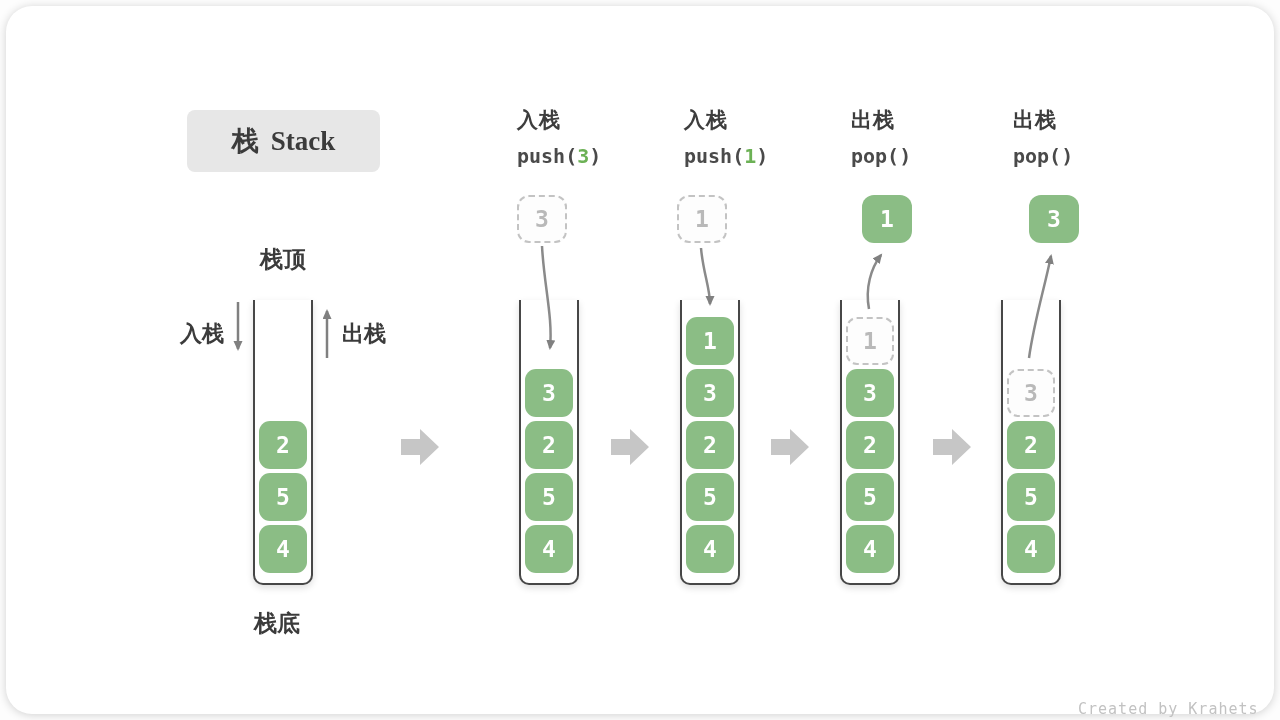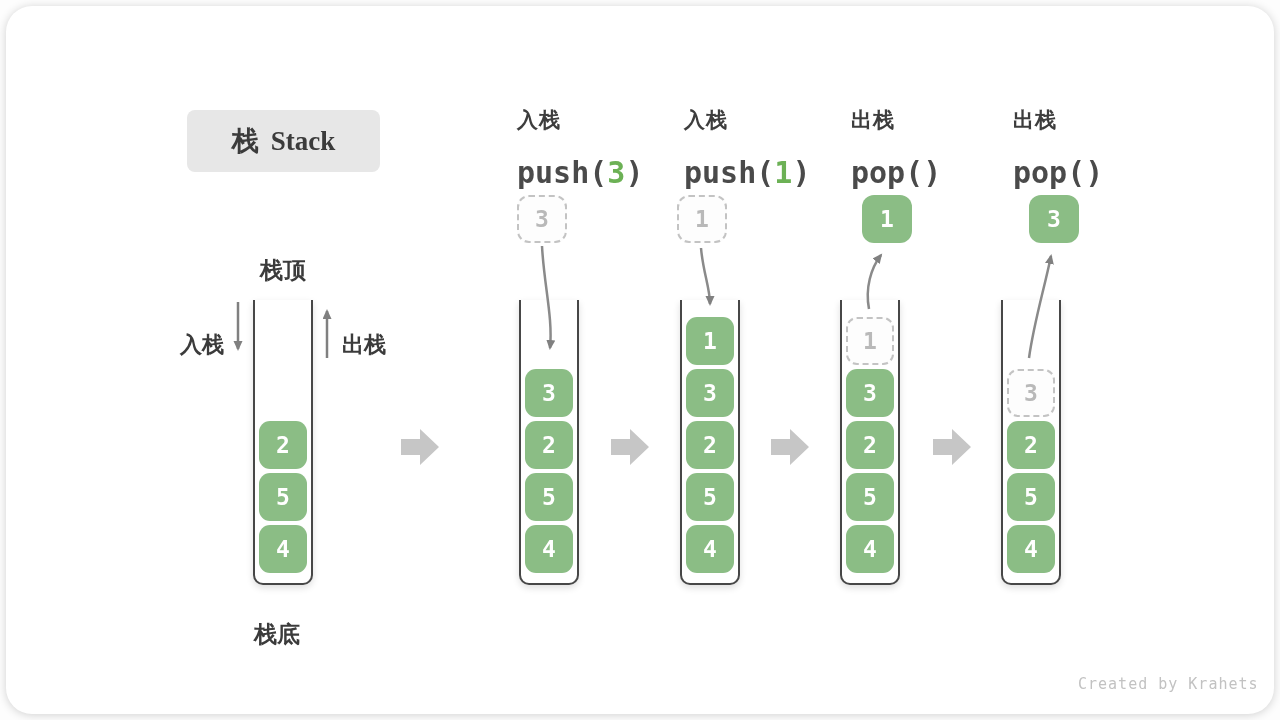--- a/index.html
+++ b/index.html
@@ -14,27 +14,27 @@
   .title-box { position:absolute; left:187px; top:110px; width:193px; height:62px;
                background:#e7e7e7; border-radius:8px; display:flex;
                align-items:center; justify-content:center; gap:12px;
                color:#3b3b3b; }
   .title-zh { font-size:27px; font-weight:bold; }
   .title-en { font-size:27px; font-family:Liberation Serif, serif; font-weight:600; }
 
   
   .op { position:absolute; top:106px; color:#3d3d3d; }
   .op-name { font-size:21px; font-weight:bold; letter-spacing:1px; }
-  .op-code { margin-top:21px; font-size:30px; font-weight:600; color:#4a4a4a;
+  .op-code { margin-top:10px; font-size:20px; font-weight:600; color:#4a4a4a;
              font-family:"DejaVu Sans Mono", monospace; }
   .op-code .arg { color:#6cb155; font-weight:bold; }
   .op-1 { left:517px; } .op-2 { left:684px; } .op-3 { left:851px; } .op-4 { left:1013px; }
 
   
-  .side-label { position:absolute; font-weight:bold; color:#3b3b3b;margin-top:11px; }
+  .side-label { position:absolute; font-weight:bold; color:#3b3b3b; }
   .lbl-top    { left:253px; top:244px; width:60px; text-align:center; font-size:23px; }
   .lbl-bottom { left:247px; top:608px; width:60px; text-align:center; font-size:23px; }
   .lbl-push   { left:180px; top:319px; font-size:22px; }
   .lbl-pop    { left:342px; top:319px; font-size:22px; }
 
   
   .stack { position:absolute; top:300px; width:60px; height:285px;
            border-left:2px solid #474747; border-right:2px solid #474747;
            border-bottom:2px solid #474747; border-radius:0 0 10px 10px;
            background:#ffffff; box-shadow:0 3px 7px rgba(0,0,0,0.13); }
@@ -57,21 +57,21 @@
                font-family:"DejaVu Sans Mono", monospace; }
   .float-box.dashed { background:#fdfdfd; border:2px dashed #c3c3c3; color:#b9b9b9; }
   .float-box.solid  { background:#8bbd85; color:#ffffff; }
   .fl-2 { left:517px; } .fl-3 { left:677px; } .fl-4 { left:862px; } .fl-5 { left:1029px; }
 
   
   .overlay { position:absolute; left:0; top:0; width:1280px; height:720px;
              pointer-events:none; }
 
   
-  .watermark { position:absolute; left:1078px; top:675px; font-size:15px;
+  .watermark { position:absolute; left:1078px; top:700px; font-size:15px;
                letter-spacing:1px; color:#c2c2c2;
                font-family:"DejaVu Sans Mono", monospace; }
 </style>
 </head>
 <body>
 
 <div class="canvas">
   <div class="card"></div>
 
   <div class="title-box">

